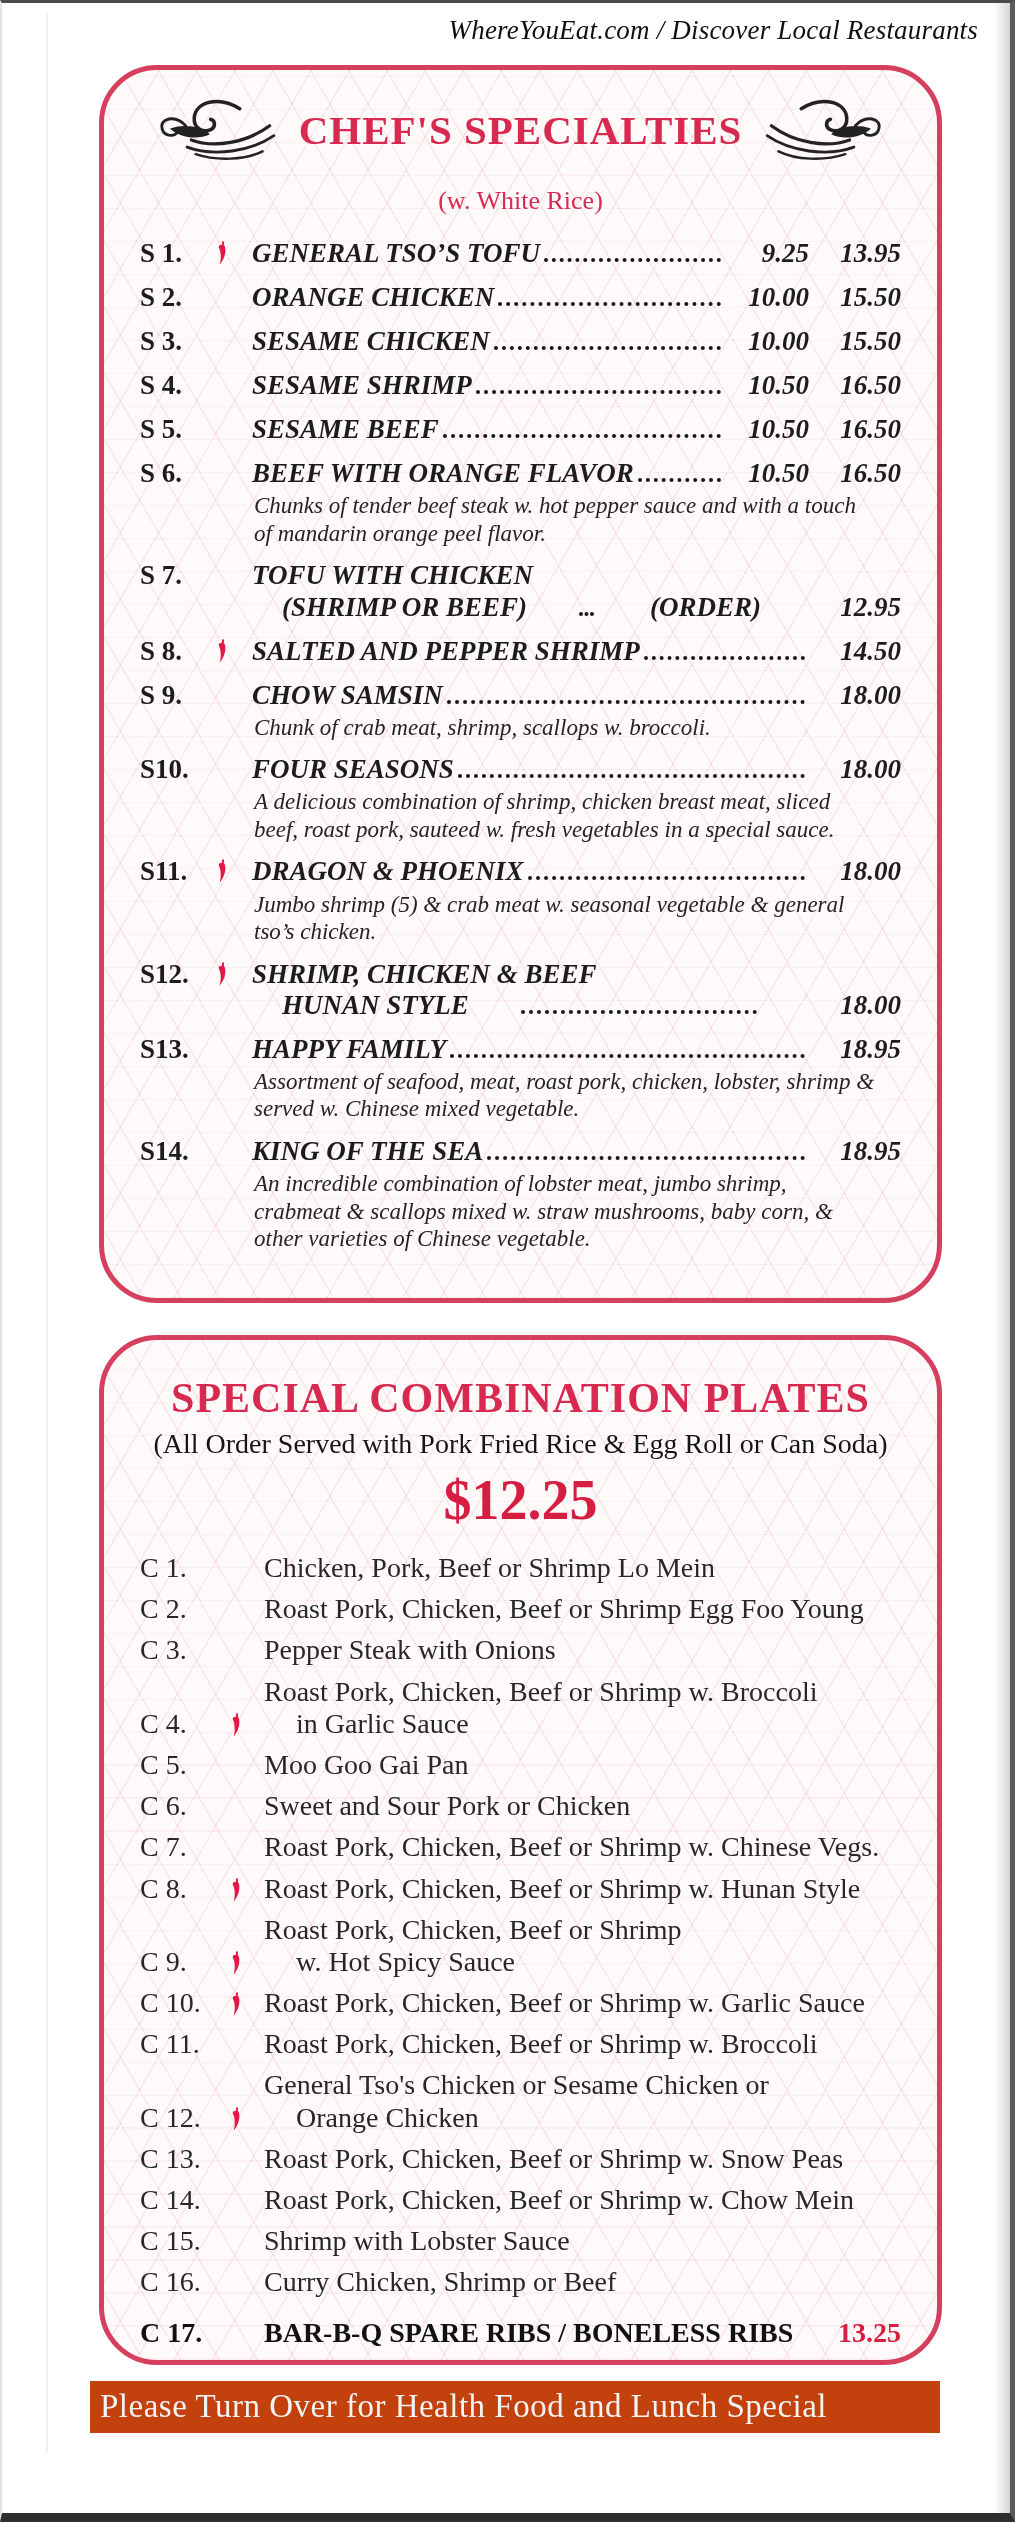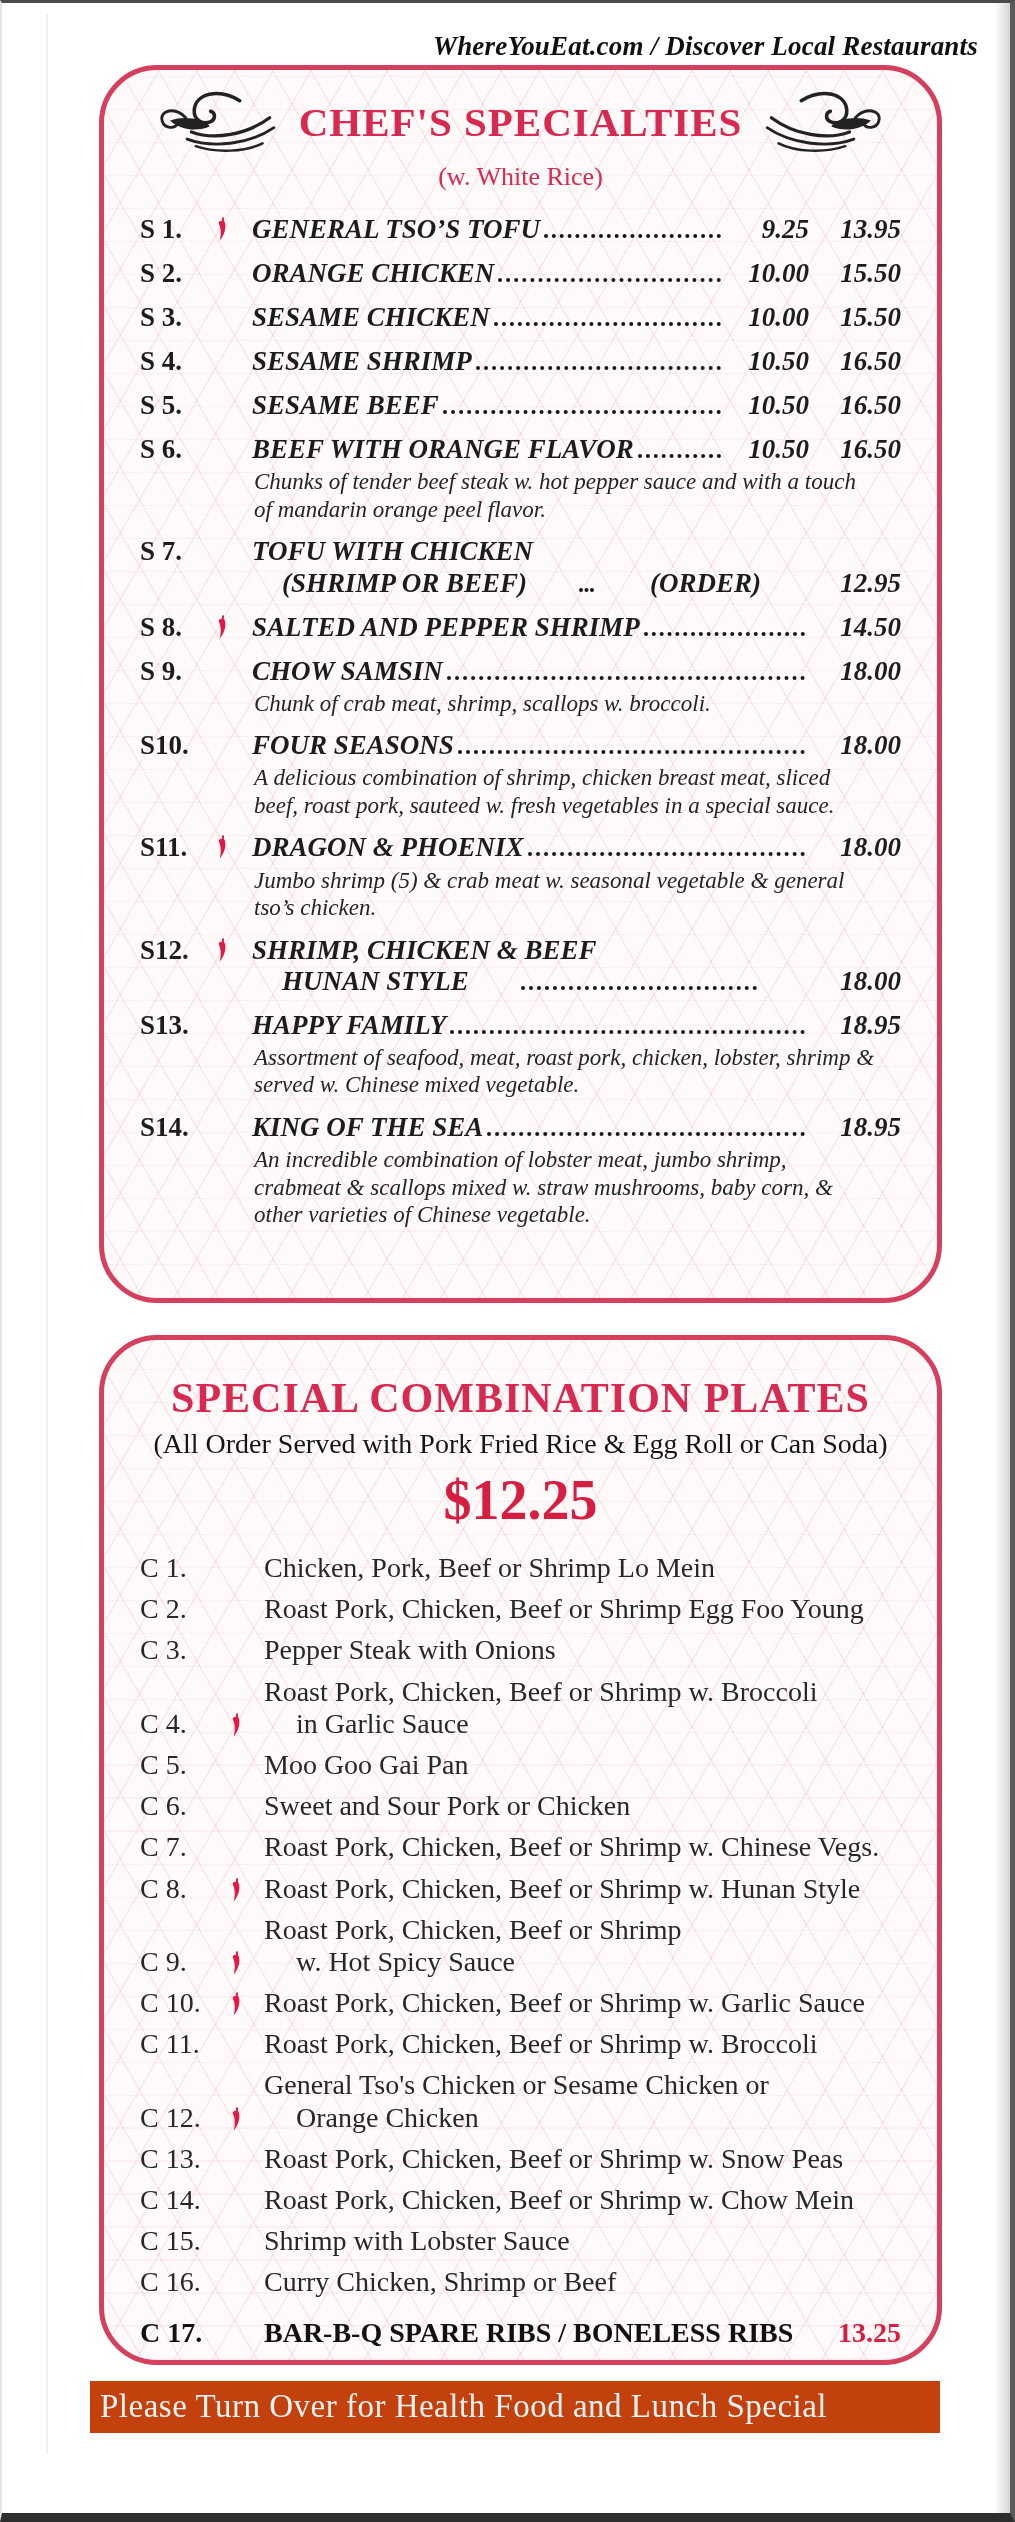--- a/index.html
+++ b/index.html
@@ -18,47 +18,47 @@
   }
   .page::after{ 
     content:"";position:absolute;top:0;bottom:0;right:0;width:16px;
     background:linear-gradient(to right, rgba(0,0,0,0), rgba(0,0,0,0.16));
   }
   .crease{
     position:absolute;left:44px;top:10px;bottom:60px;width:2px;
     background:rgba(0,0,0,0.06);
   }
   .credit{
-    position:absolute;top:28px;right:32px;
-    font-style:italic;font-weight:bold;font-size:27px;color:#101010;
+    position:absolute;top:12px;right:32px;
+    font-style:italic;font-weight:normal;font-size:27px;color:#101010;
     letter-spacing:0.2px;
     margin-left:42px;
   }
   
   .panel{
     position:absolute;left:97px;width:843px;box-sizing:border-box;
     border:5px solid #d5405f;border-radius:58px;
     background-color:#fefafa;
     background-image:
       repeating-linear-gradient(60deg,  rgba(214,64,95,0.10) 0 1.5px, transparent 1.5px 33px),
       repeating-linear-gradient(-60deg, rgba(214,64,95,0.10) 0 1.5px, transparent 1.5px 33px),
       repeating-linear-gradient(0deg,   rgba(214,64,95,0.06) 0 1.5px, transparent 1.5px 33px);
   }
-  .panel1{top:62px;height:1238px;padding:16px 36px 10px;}
+  .panel1{top:62px;height:1238px;padding:24px 36px 10px;}
   .panel2{top:1332px;height:1030px;padding:20px 36px 10px;}
 
   .title-row{display:flex;align-items:center;justify-content:center;gap:18px;}
   .flourish{width:128px;height:72px;flex:0 0 auto;}
   .flourish.right{transform:scaleX(-1);}
   h1.red-title{
     margin:0;font-size:41px;font-weight:bold;color:#d82a50;
     letter-spacing:1px;white-space:nowrap;
   }
   .panel-sub{
-    text-align:center;color:#d82a50;font-size:26px;margin:4px 0 22px;
+    text-align:center;color:#d82a50;font-size:26px;margin:20px 0 22px;
   }
   .combo-title{margin:14px 0 0;text-align:center;font-size:42px;font-weight:bold;color:#d82a50;letter-spacing:1px;}
   .combo-sub{text-align:center;font-size:28px;color:#151515;margin:6px 0 2px;}
   .combo-price{text-align:center;font-size:56px;font-weight:bold;color:#d61e42;margin:8px 0 20px;}
 
   
   .srow{display:flex;align-items:flex-start;margin-bottom:13px;font-weight:bold;font-size:27px;line-height:1.15;}
   .code{flex:0 0 74px;}
   .chili-slot{flex:0 0 38px;padding-top:2px;}
   .chili{width:15px;height:28px;display:block;}

